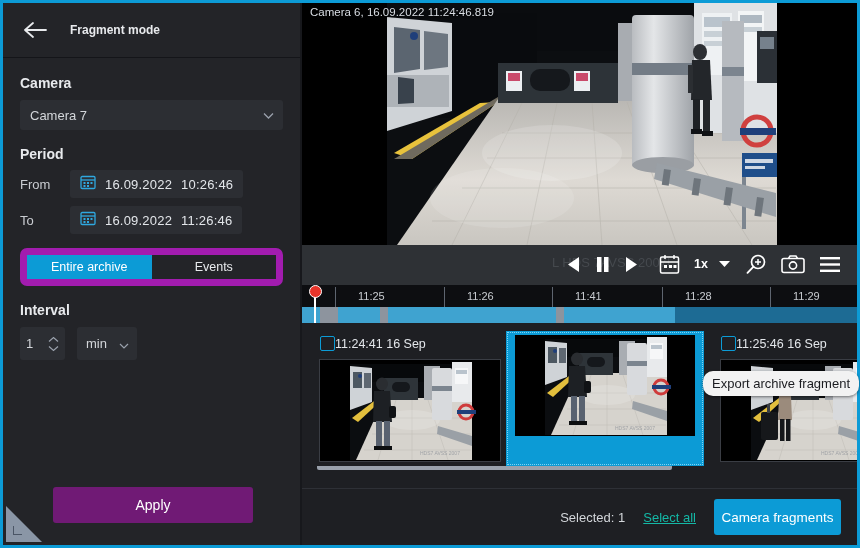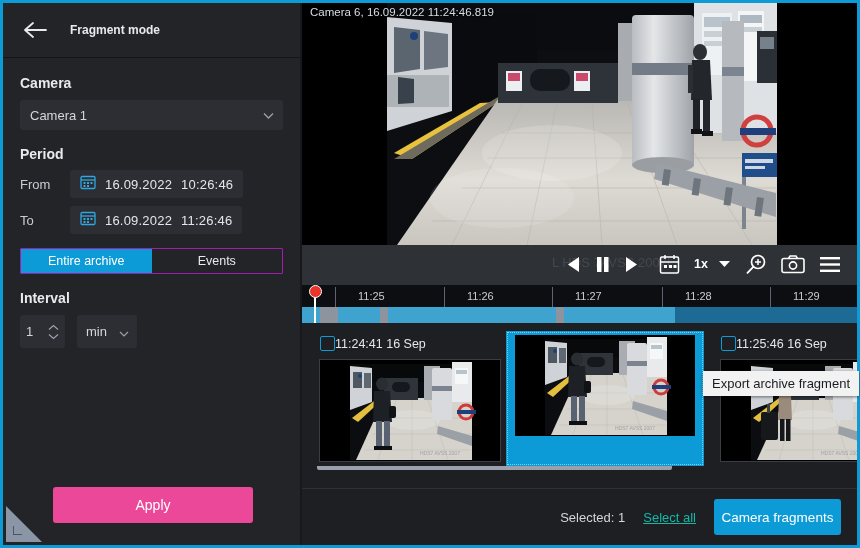--- a/index.html
+++ b/index.html
@@ -99,24 +99,24 @@
   }
   .datebox .dt {
     font-size: 13px; color: #e3e6ea;
     letter-spacing: .2px;
   }
   .cal-icon { display: block; }
 
   .toggle-group {
     display: flex;
     margin-top: 14px;
-    border: 1px solid #a21caf;
-    border-radius: 1px;
+    border: 7px solid #a21caf;
+    border-radius: 7px;
     overflow: hidden;
-    height: 26px;
+    height: 38px;
   }
   .toggle-btn {
     flex: 1;
     display: flex; align-items: center; justify-content: center;
     font-size: 12.5px;
     color: #e8eaed;
     cursor: pointer;
     background: #232428;
   }
   .toggle-btn.active { background: #0c9bd6; color: #ffffff; }
@@ -150,21 +150,21 @@
     position: relative;
     cursor: pointer;
   }
   .unit-select .val { font-size: 13px; color: #d3d6da; }
   .unit-select .chev { position: absolute; right: 8px; top: 50%; transform: translateY(-50%); }
 
   .apply-btn {
     position: absolute;
     left: 50px; top: 484px;
     width: 200px; height: 36px;
-    background: #ec4899;
+    background: #701a75;
     border: none; border-radius: 3px;
     color: #ffffff; font-size: 14px;
     font-family: "Liberation Sans", sans-serif;
     cursor: pointer;
   }
 
   
   .resize-corner {
     position: absolute; left: 3px; bottom: 3px;
     width: 36px; height: 36px;
@@ -313,20 +313,21 @@
   .tooltip {
     position: absolute;
     left: 703px; top: 371px;
     padding: 5px 9px;
     background: #f2f2f2;
     color: #1b1c20;
     font-size: 13px;
     white-space: nowrap;
     z-index: 60;
     box-shadow: 0 1px 3px rgba(0,0,0,.5);
+    border-radius: 10px;
   }
 
   
   .footer {
     position: absolute; left: 302px; top: 488px;
     width: 555px; height: 57px;
     background: #1e1f23;
     border-top: 1px solid #2e3036;
     display: flex; align-items: center; justify-content: flex-end;
     gap: 18px;
@@ -365,21 +366,21 @@
           <path d="M2 9 L10 2 M2 9 L10 16 M2 9 L23 9" stroke="#e8eaed" stroke-width="1.8" fill="none" stroke-linecap="round"></path>
         </svg>
       </div>
       <div class="sidebar-title">Fragment mode</div>
     </div>
 
     <div class="sidebar-body">
 
       <div class="field-label">Camera</div>
       <div class="select-box">
-        <span>Camera 1</span>
+        <span>Camera 7</span>
         <span class="chev">
           <svg width="11" height="7" viewBox="0 0 11 7">
               <path d="M1 1 L5.5 5.5 L10 1" stroke="#9aa1ac" stroke-width="1.3" fill="none"></path>
             </svg>
         </span>
       </div>
 
       <div class="section-label">Period</div>
 
       <div class="period-row">
@@ -632,21 +633,21 @@
           <rect x="1" y="13.6" width="20" height="2.4" fill="#ffffff"></rect>
         </svg>
       </div>
     </div>
   </div>
 
   <div class="timeline">
     <div class="tl-ticks">
         <div class="tl-tick" style="left: 33px;">11:25</div>
         <div class="tl-tick" style="left: 142px;">11:26</div>
-        <div class="tl-tick" style="left: 250px;">11:27</div>
+        <div class="tl-tick" style="left: 250px;">11:41</div>
         <div class="tl-tick" style="left: 360px;">11:28</div>
         <div class="tl-tick" style="left: 468px;">11:29</div>
       </div>
     <div class="tl-bar">
         <div class="tl-seg" style="left: 0px; width: 18px; background: rgb(63, 163, 208);"></div>
         <div class="tl-seg" style="left: 18px; width: 18px; background: rgb(141, 148, 158);"></div>
         <div class="tl-seg" style="left: 36px; width: 42px; background: rgb(63, 163, 208);"></div>
         <div class="tl-seg" style="left: 78px; width: 8px; background: rgb(141, 148, 158);"></div>
         <div class="tl-seg" style="left: 86px; width: 168px; background: rgb(63, 163, 208);"></div>
         <div class="tl-seg" style="left: 254px; width: 8px; background: rgb(141, 148, 158);"></div>

